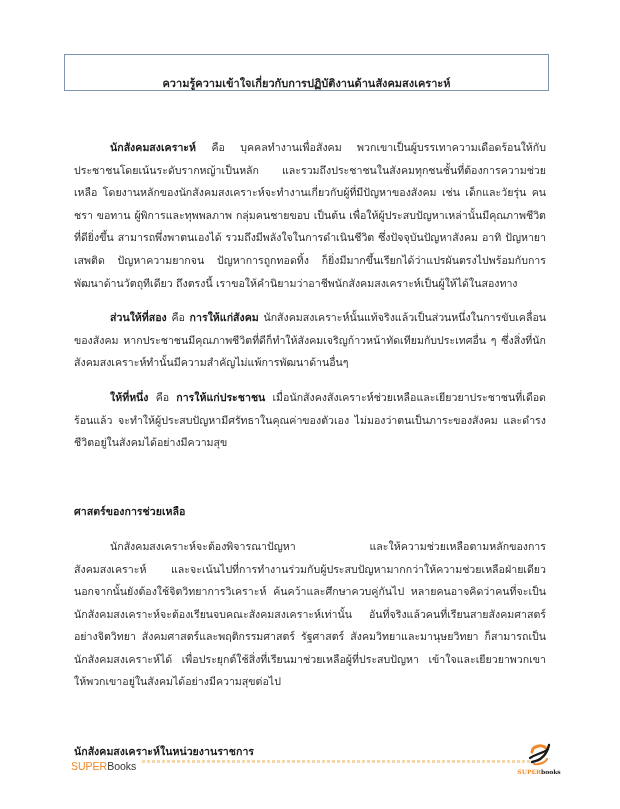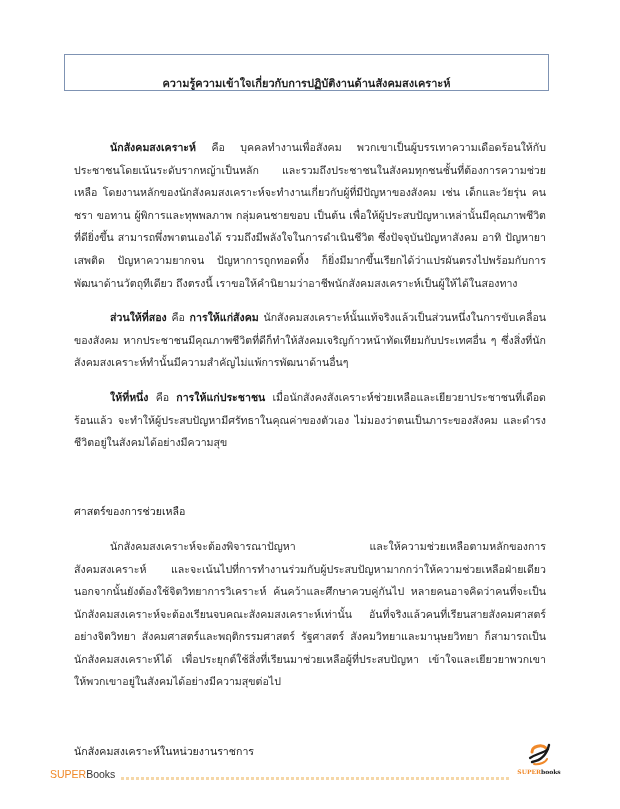--- a/index.html
+++ b/index.html
@@ -14,25 +14,25 @@
     display: flex; align-items: center; justify-content: center;
   }
   .title-box .t { font-size: 11px; font-weight: bold; color: #1f1f1f; margin-top: 20px; }
   .content {
     position: absolute; left: 62px; top: 124px; width: 496px;
     font-size: 10.6px; line-height: 22.6px; text-align: justify;
   }
   .content p { margin: 12px; }
   .content .indent { text-indent: 36px; }
   .content b { color: #1a1a1a; }
-  .heading { font-weight: normal; color: #1a1a1a; }
+  .heading { font-weight: bold; color: #1a1a1a; }
   .gap { height: 22.6px; }
   .footer {
-    position: absolute; left: 50px; top: 760px; width: 460px; height: 20px;
-    display: flex; align-items: flex-end;
+    position: absolute; left: 71px; top: 760px; width: 460px; height: 20px;
+    display: flex; align-items: flex-start;
   }
   .brand { font-family: "Liberation Sans", sans-serif; font-size: 10.5px; white-space: nowrap; }
   .brand .super { color: #f0892a; font-weight: normal; }
   .brand .books { color: #333333; }
   .dotline {
     flex: 1; margin-left: 6px; height: 3px;
     background-image: repeating-linear-gradient(90deg, #f5d7a8 0 3px, transparent 3px 5px);
   }
   .logo {
     position: absolute; left: 514px; top: 743px; width: 50px; height: 36px;

